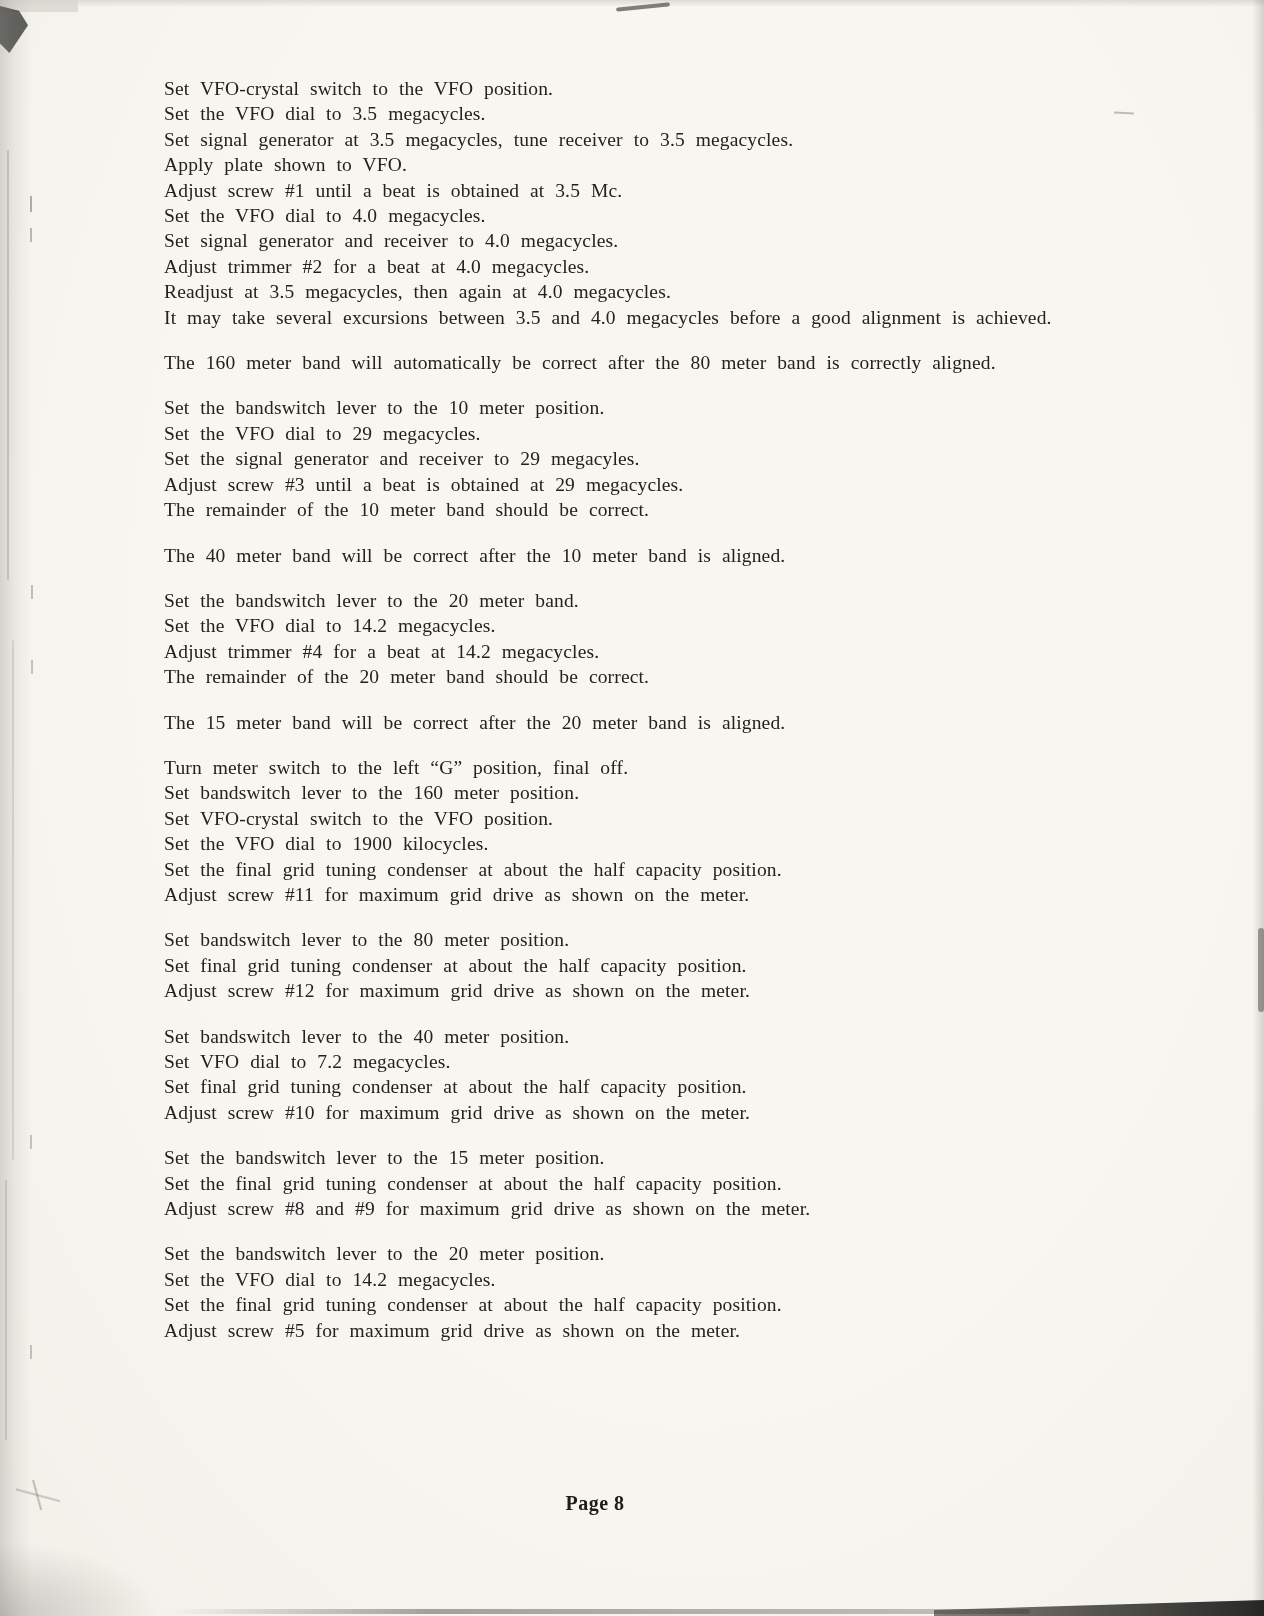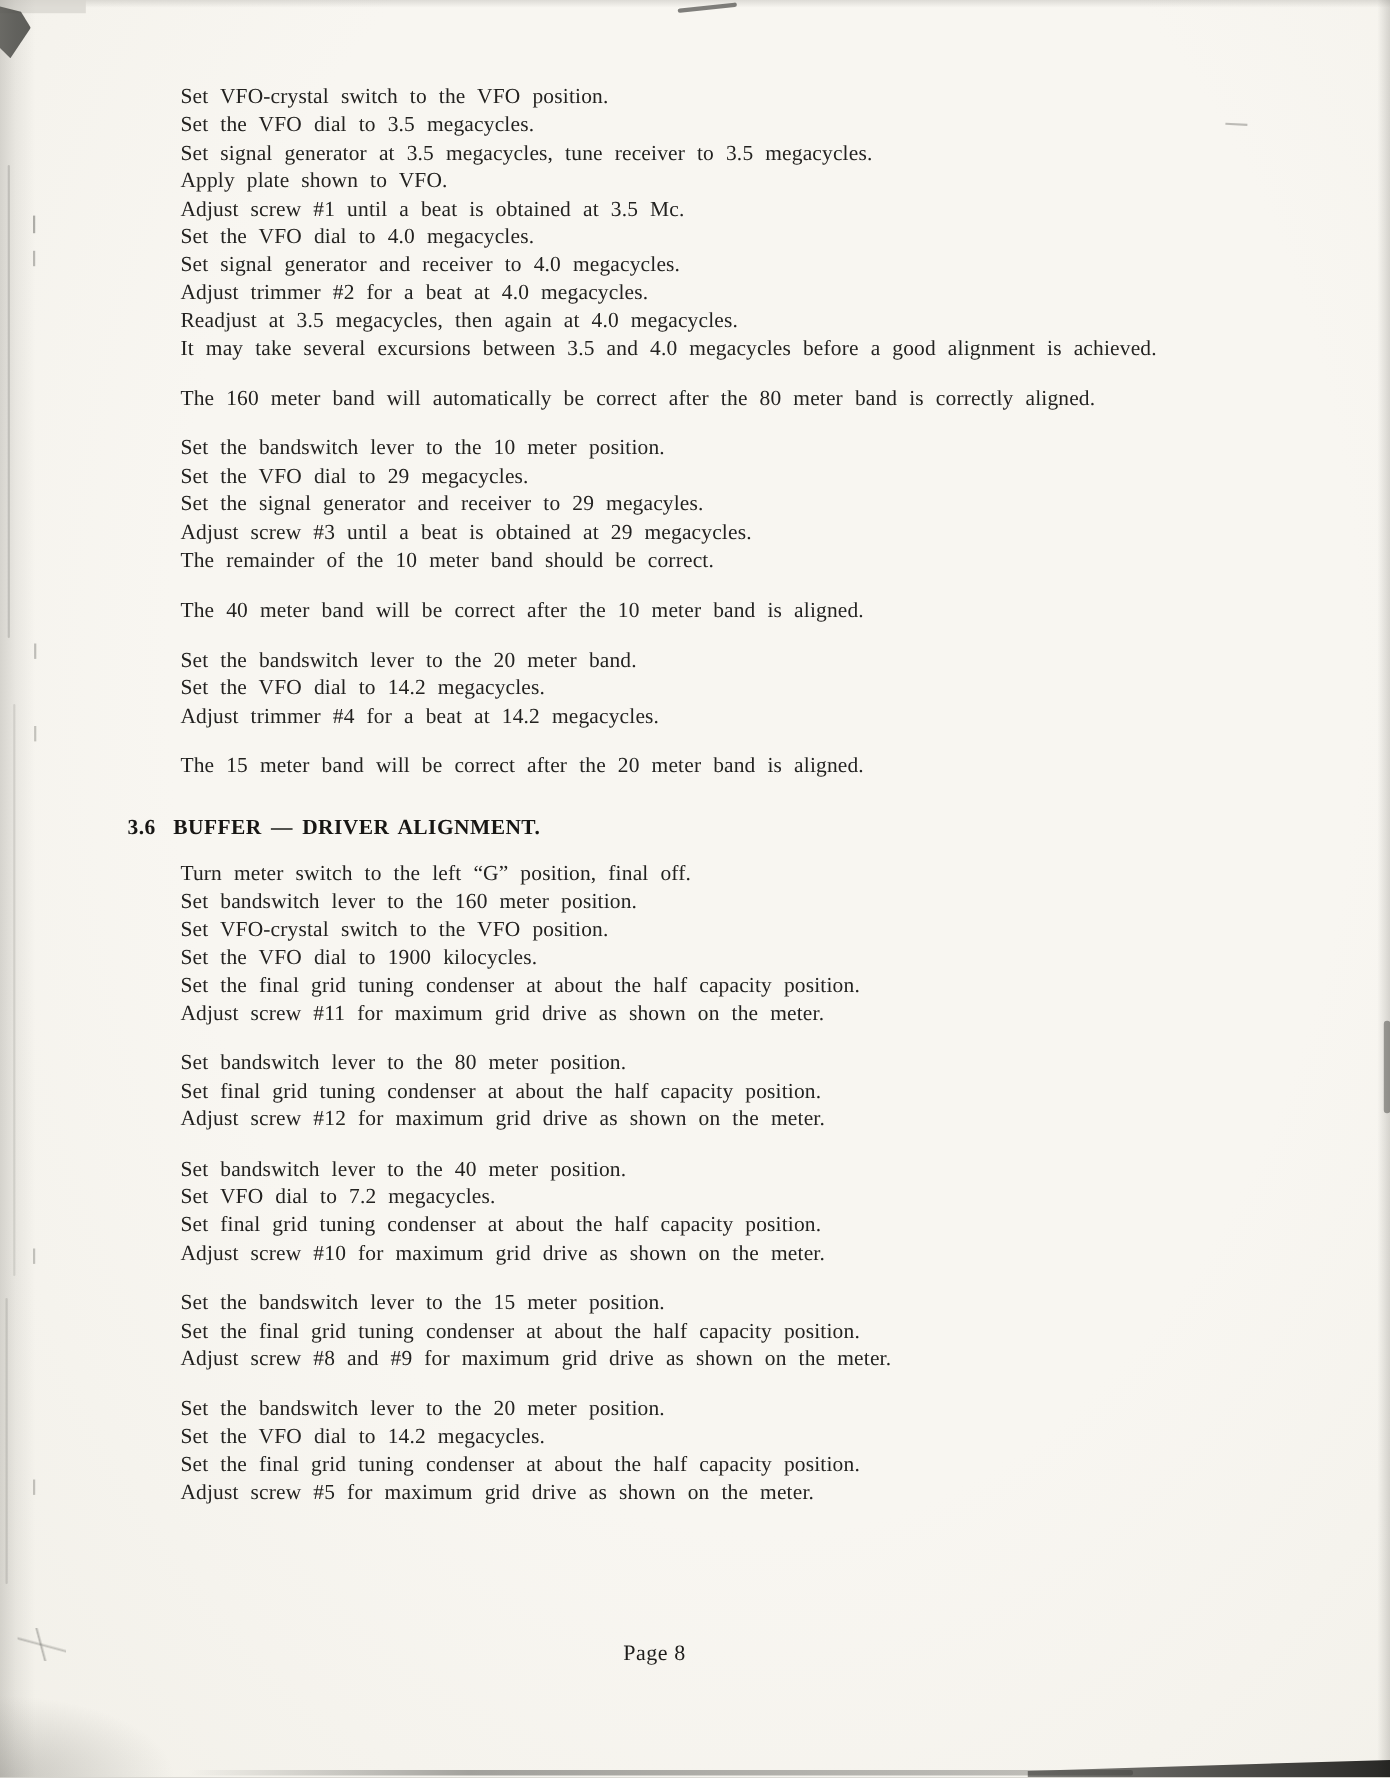--- a/index.html
+++ b/index.html
@@ -40,21 +40,21 @@
     word-spacing: 0.16em;
   }
   .line { white-space: nowrap; }
   .footer {
     position: absolute;
     left: 0;
     top: 1492px;
     width: 1190px;
     text-align: center;
     font-size: 20px;
-    font-weight: 400;
+    font-weight: 700;
     letter-spacing: 0.5px;
     color: #1e1d1b;
   }
   
   .art { position: absolute; pointer-events: none; }
   .art-top-edge {
     left: 0; top: 0; width: 100%; height: 7px;
     background: linear-gradient(180deg, rgba(150,148,142,.28), rgba(150,148,142,0));
   }
   .art-top-left-mark {
@@ -169,27 +169,24 @@
         <div class="line">Adjust screw #3 until a beat is obtained at 29 megacycles.</div>
         <div class="line">The remainder of the 10 meter band should be correct.</div>
       </div>
       <div class="block para">
         <div class="line">The 40 meter band will be correct after the 10 meter band is aligned.</div>
       </div>
       <div class="block para">
         <div class="line">Set the bandswitch lever to the 20 meter band.</div>
         <div class="line">Set the VFO dial to 14.2 megacycles.</div>
         <div class="line">Adjust trimmer #4 for a beat at 14.2 megacycles.</div>
+        <div class="line">The remainder of the 20 meter band should be correct.</div>
       </div>
       <div class="block para">
         <div class="line">The 15 meter band will be correct after the 20 meter band is aligned.</div>
-      </div>
-      <div class="block heading">
-        <span class="sec-num">3.6</span>
-        <span class="sec-title">BUFFER — DRIVER ALIGNMENT.</span>
       </div>
       <div class="block para">
         <div class="line">Turn meter switch to the left “G” position, final off.</div>
         <div class="line">Set bandswitch lever to the 160 meter position.</div>
         <div class="line">Set VFO-crystal switch to the VFO position.</div>
         <div class="line">Set the VFO dial to 1900 kilocycles.</div>
         <div class="line">Set the final grid tuning condenser at about the half capacity position.</div>
         <div class="line">Adjust screw #11 for maximum grid drive as shown on the meter.</div>
       </div>
       <div class="block para">

